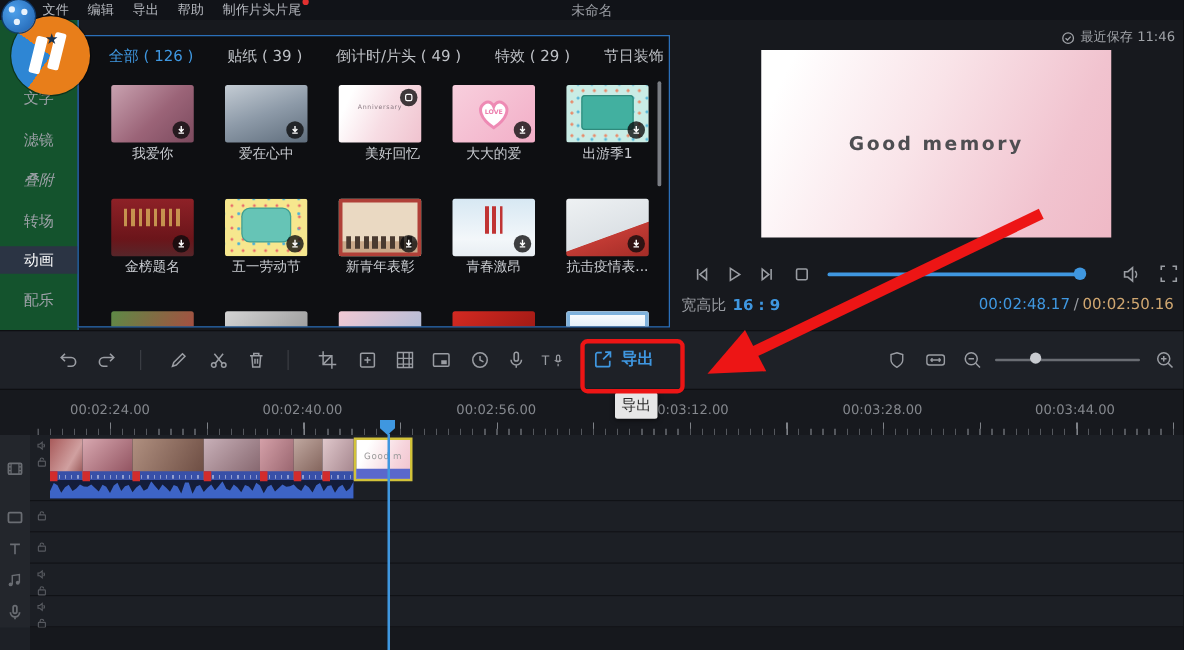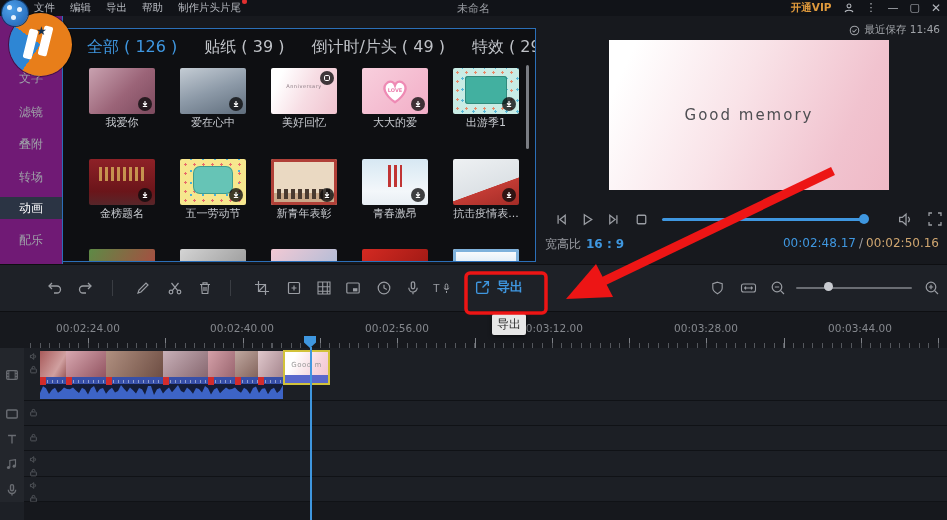--- a/index.html
+++ b/index.html
@@ -14,29 +14,29 @@
   #menu{display:flex;gap:15px;margin-left:34px;font-size:10.5px;color:#b4b7bd;}
   .menu-item{cursor:default;position:relative;}
   .menu-dot{position:absolute;right:-6px;top:-2px;width:5px;height:5px;border-radius:50%;background:#e23030;}
   #win-title{position:absolute;left:0;right:0;text-align:center;font-size:11px;color:#9a9da3;pointer-events:none;}
   #tb-right{position:absolute;right:6px;top:0;height:16px;display:flex;align-items:center;gap:11px;}
   #vip{color:#e09a3c;font-size:10.5px;font-weight:bold;}
   .tbi{color:#b4b7bd;font-size:11px;line-height:16px;}
   .tbi.close{font-size:12px;}
 
   
-  #sidebar{position:absolute;left:0;top:16px;width:62px;height:248px;background:#701a75;border-right:1px solid #2b6fb8;}
+  #sidebar{position:absolute;left:0;top:16px;width:62px;height:248px;background:#14532d;border-right:1px solid #2b6fb8;}
   .side-item{position:absolute;left:0;width:62px;height:22px;line-height:22px;text-align:center;
              font-size:12px;color:#9ea1a8;}
   .side-item.active{background:#2b3444;color:#fff;}
 
   
   #materials{position:absolute;left:62px;top:28px;width:474px;height:234px;background:#0e0f12;
              border:1px solid #2b6fb8;box-sizing:border-box;overflow:hidden;}
-  #tabs{position:absolute;left:24px;top:8px;display:flex;gap:27px;font-size:16px;color:#bfc2c7;white-space:nowrap;}
+  #tabs{position:absolute;left:24px;top:8px;display:flex;gap:27px;font-size:12px;color:#bfc2c7;white-space:nowrap;}
   .tab.active{color:#3f97e0;}
   .thumb{position:absolute;width:66px;height:46px;border-radius:2px;overflow:hidden;}
   .thumb-label{position:absolute;width:80px;text-align:center;font-size:11px;color:#c8cbd0;white-space:nowrap;overflow:hidden;}
   .badge{position:absolute;right:3px;bottom:3px;width:14px;height:14px;border-radius:50%;background:rgba(10,10,12,.78);
          display:flex;align-items:center;justify-content:center;}
   .badge.top{right:3px;top:3px;bottom:auto;}
   .inner-tag{position:absolute;left:0;right:0;top:15px;text-align:center;font-size:5px;color:#8a7a82;letter-spacing:.5px;}
   #mat-scroll{position:absolute;right:6px;top:36px;width:3px;height:84px;border-radius:2px;background:#7a7d83;}
 
   
@@ -64,21 +64,21 @@
   .teal-blob{position:absolute;left:14px;top:8px;right:14px;bottom:12px;background:#66c4b6;border-radius:6px;box-shadow:0 0 0 1px #3f9e90;}
   .honor-figs{position:absolute;left:6px;bottom:6px;right:6px;height:10px;
               background:repeating-linear-gradient(90deg,#4a3a30 0 4px,transparent 4px 7px);}
   .heart-wrap{position:absolute;left:0;top:0;right:0;bottom:0;display:flex;align-items:center;justify-content:center;}
   .love-txt{position:absolute;left:0;right:0;top:19px;text-align:center;font-size:5px;color:#ec7fae;font-weight:bold;}
 
   
   #preview-frame{position:absolute;left:609px;top:40px;width:280px;height:150px;
                  background:linear-gradient(115deg,#ffffff 8%,#f9e3e8 45%,#f1c3cf 80%,#efb9c6 100%);}
   #slide-text{position:absolute;left:0;right:0;top:66px;text-align:center;font-size:15px;color:#4e4e52;
-              letter-spacing:2px;font-weight:400;}
+              letter-spacing:2px;font-weight:700;}
   #saved{position:absolute;right:7px;top:23px;display:flex;align-items:center;gap:4px;font-size:10.5px;color:#a0a3a8;}
   #pv-controls{position:absolute;left:545px;top:210px;width:402px;height:20px;}
   .pvi{position:absolute;top:1px;color:#9a9da3;}
   #pv-slider{position:absolute;left:662px;top:218px;width:206px;height:3px;border-radius:2px;background:#3f97e0;}
   #pv-knob{position:absolute;left:859px;top:214px;width:10px;height:10px;border-radius:50%;background:#3f97e0;}
   #pv-info{position:absolute;left:545px;top:236px;width:394px;font-size:12px;}
   #aspect{color:#9a9da3;}
   #aspect b{color:#3f97e0;font-weight:bold;margin-left:5px;}
   #timecode{position:absolute;right:0;top:0;}
   #tc-cur{color:#3f97e0;} #tc-sep{color:#9a9da3;margin:0 3px;} #tc-total{color:#cfa670;}
@@ -154,39 +154,26 @@
 
   <div id="titlebar">
     <div id="menu">
         <div class="menu-item">文件</div>
         <div class="menu-item">编辑</div>
         <div class="menu-item">导出</div>
         <div class="menu-item">帮助</div>
         <div class="menu-item">制作片头片尾<span class="menu-dot"></span></div>
       </div>
     <div id="win-title">未命名</div>
-    <div id="tb-right">
-      <span id="vip">开通VIP</span>
-      <span class="tbi">
-        <svg width="12" height="12" viewBox="0 0 16 16" fill="none" stroke="currentColor" stroke-width="1.4">
-          <circle cx="8" cy="5.2" r="2.6"></circle>
-            <path d="M2.8 13.5 C3.4 10 12.6 10 13.2 13.5"></path>
-          </svg>
-      </span>
-      <span class="tbi">⋮</span>
-      <span class="tbi">—</span>
-      <span class="tbi">▢</span>
-      <span class="tbi close">✕</span>
-    </div>
   </div>
 
   <div id="sidebar">
       <div class="side-item" style="top: 51px;">文字</div>
       <div class="side-item" style="top: 85px;">滤镜</div>
-      <div class="side-item" style="top: 117px;">叠附</div>
+      <div class="side-item" style="top: 117px; font-style: italic;">叠附</div>
       <div class="side-item" style="top: 150px;">转场</div>
       <div class="side-item active" style="top: 181px;">动画</div>
       <div class="side-item" style="top: 213px;">配乐</div>
     </div>
 
   <div id="materials">
     <div id="tabs">
         <div class="tab active">全部 ( 126 )</div>
         <div class="tab">贴纸 ( 39 )</div>
         <div class="tab">倒计时/片头 ( 49 )</div>
@@ -211,21 +198,21 @@
         </div>
         <div class="thumb-label" style="left: 110px; top: 86px;">爱在心中</div>
         <div class="thumb v-anniv" style="left: 208px; top: 39px;">
           <div class="inner-tag">Anniversary</div>
           <div class="badge top">
             <svg width="10" height="10" viewBox="0 0 16 16" fill="none">
               <rect x="4" y="4" width="8" height="8" rx="2" stroke="#fff" stroke-width="1.6"></rect>
             </svg>
           </div>
         </div>
-        <div class="thumb-label" style="left: 201px; top: 86px;">美好回忆</div>
+        <div class="thumb-label" style="left: 211px; top: 86px;">美好回忆</div>
         <div class="thumb v-love" style="left: 299px; top: 39px;">
           <div class="heart-wrap">
             <svg width="30" height="28" viewBox="0 0 32 30">
               <path d="M16 27 C4 19 2 10 8 6 C12 3.5 15 6 16 9 C17 6 20 3.5 24 6 C30 10 28 19 16 27 Z" fill="#fff" stroke="#ee8ab4" stroke-width="2.5"></path>
             </svg>
           </div>
           <div class="love-txt">LOVE</div>
           <div class="badge">
             <svg width="10" height="10" viewBox="0 0 16 16" fill="none">
               <path d="M8 3 V9.2 M5 6.8 L8 9.8 L11 6.8 M4.5 12 H11.5" stroke="#fff" stroke-width="1.8"></path>

